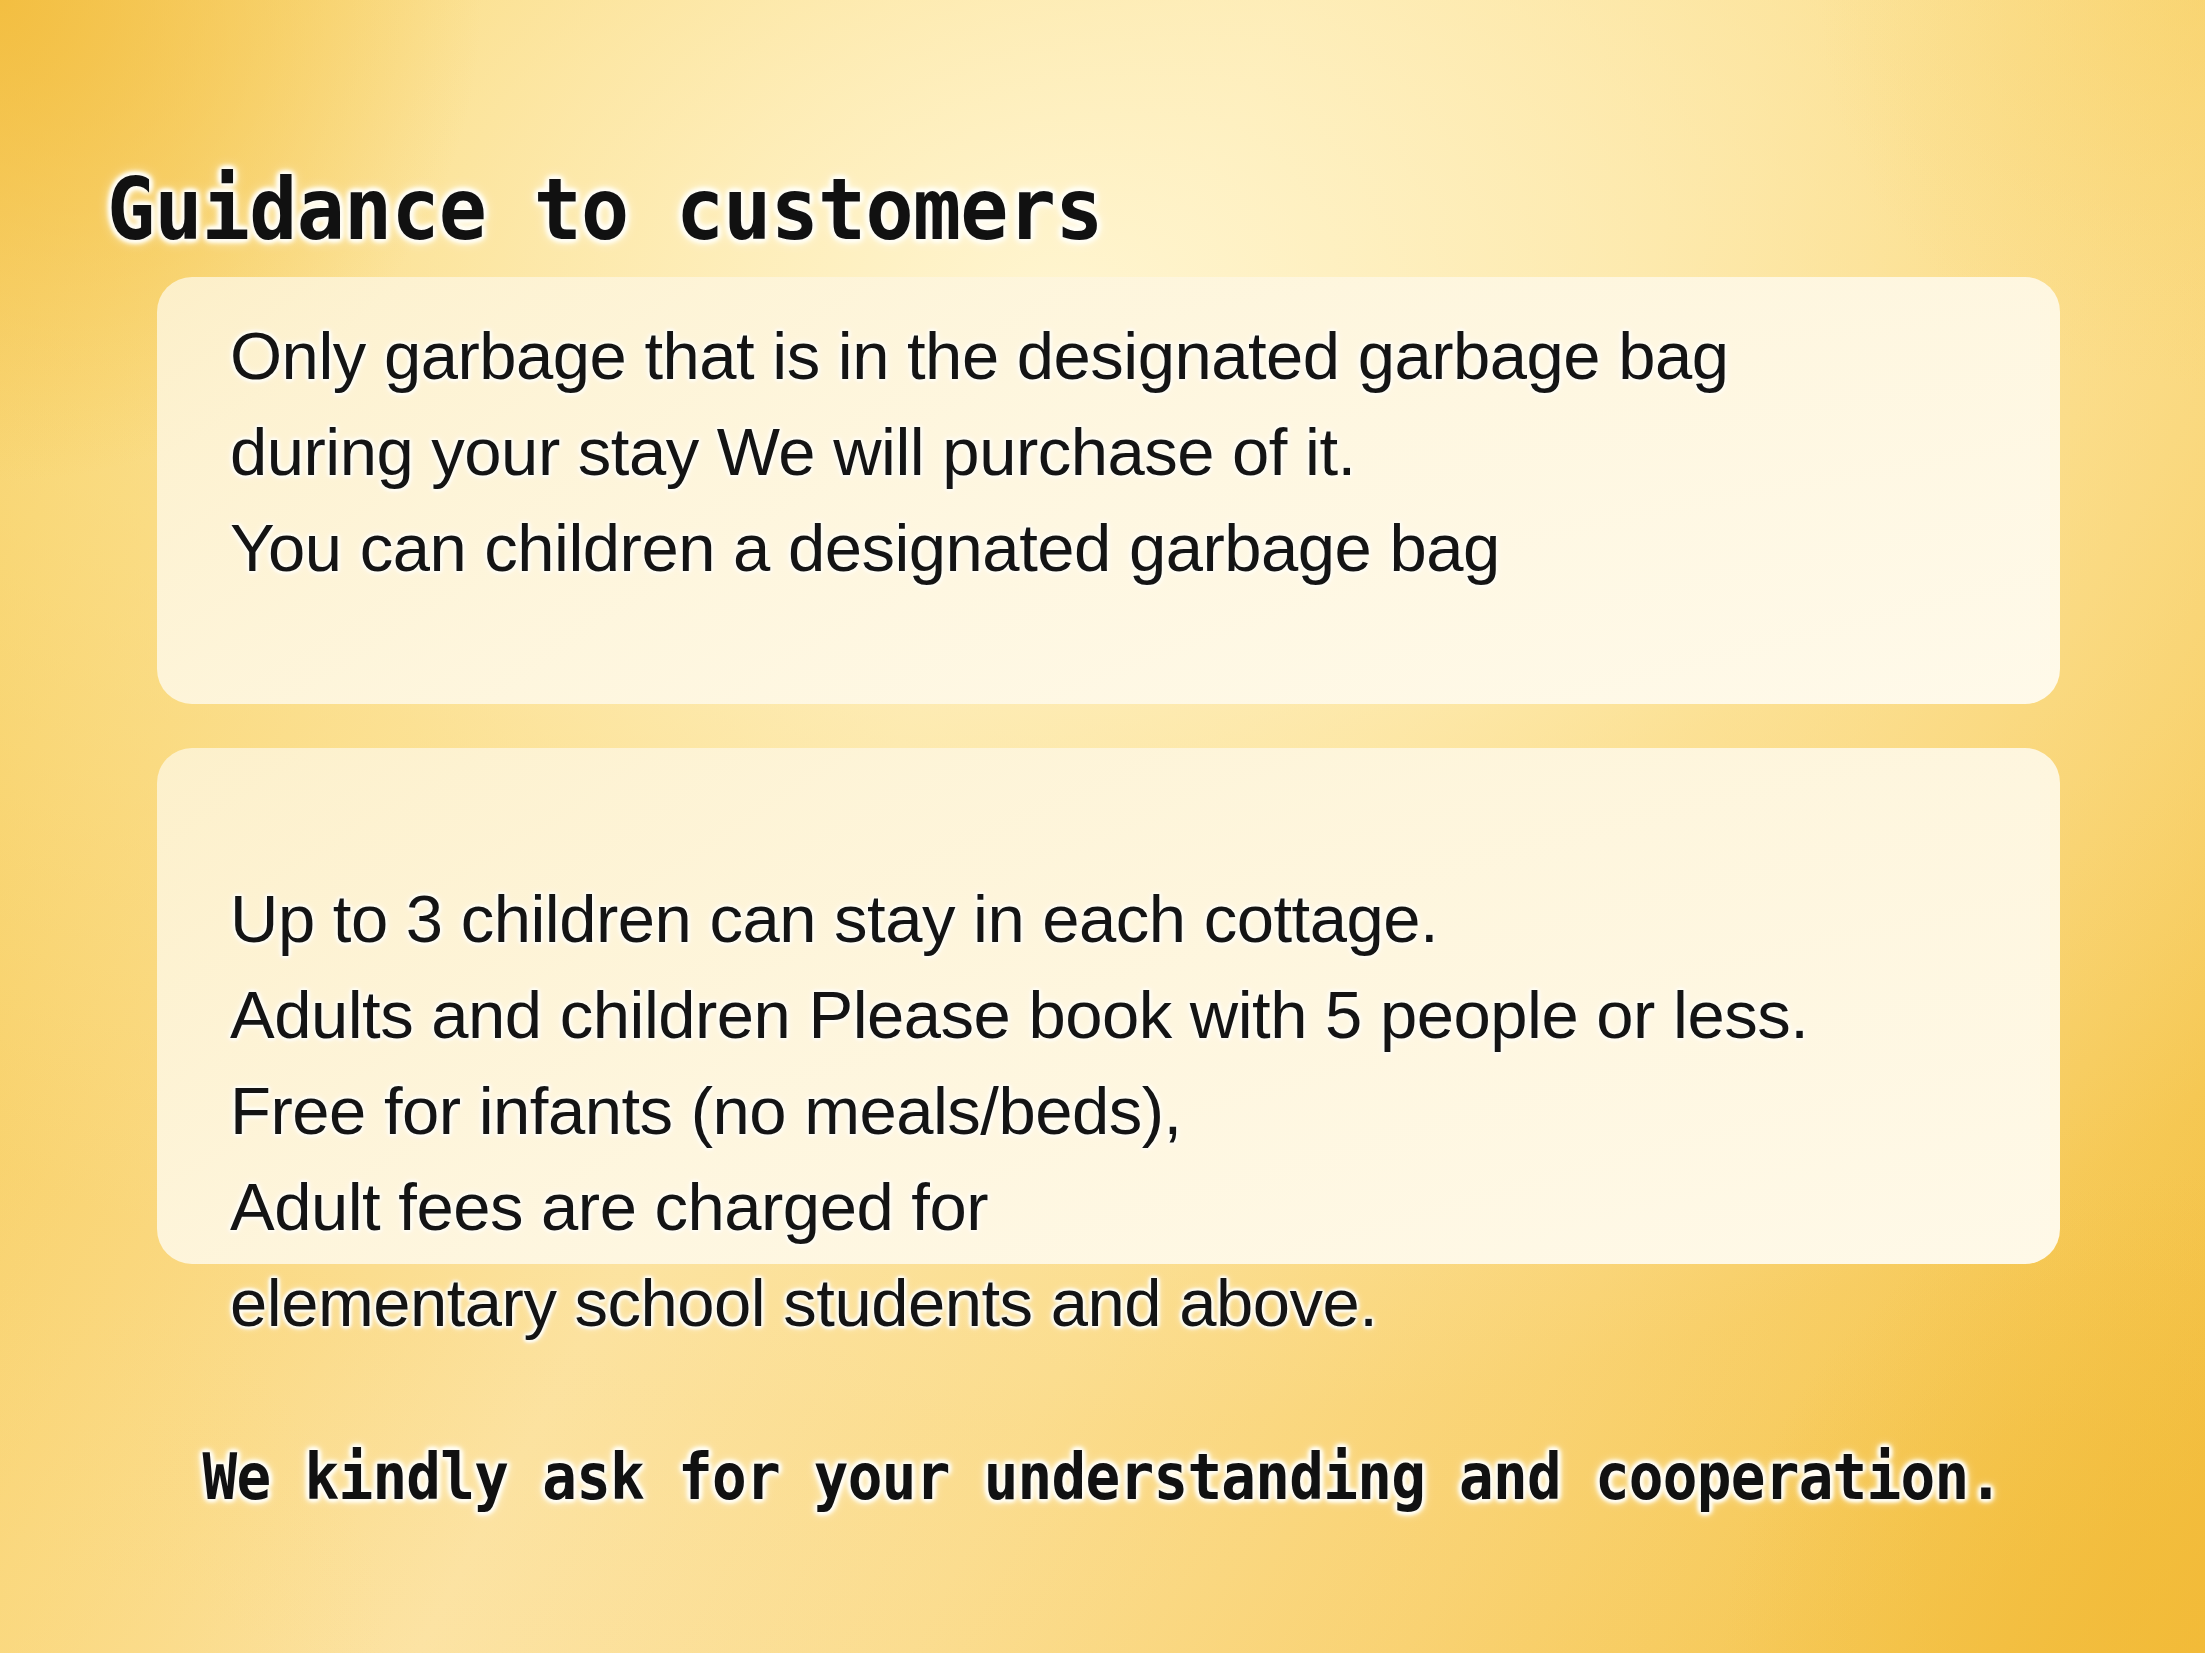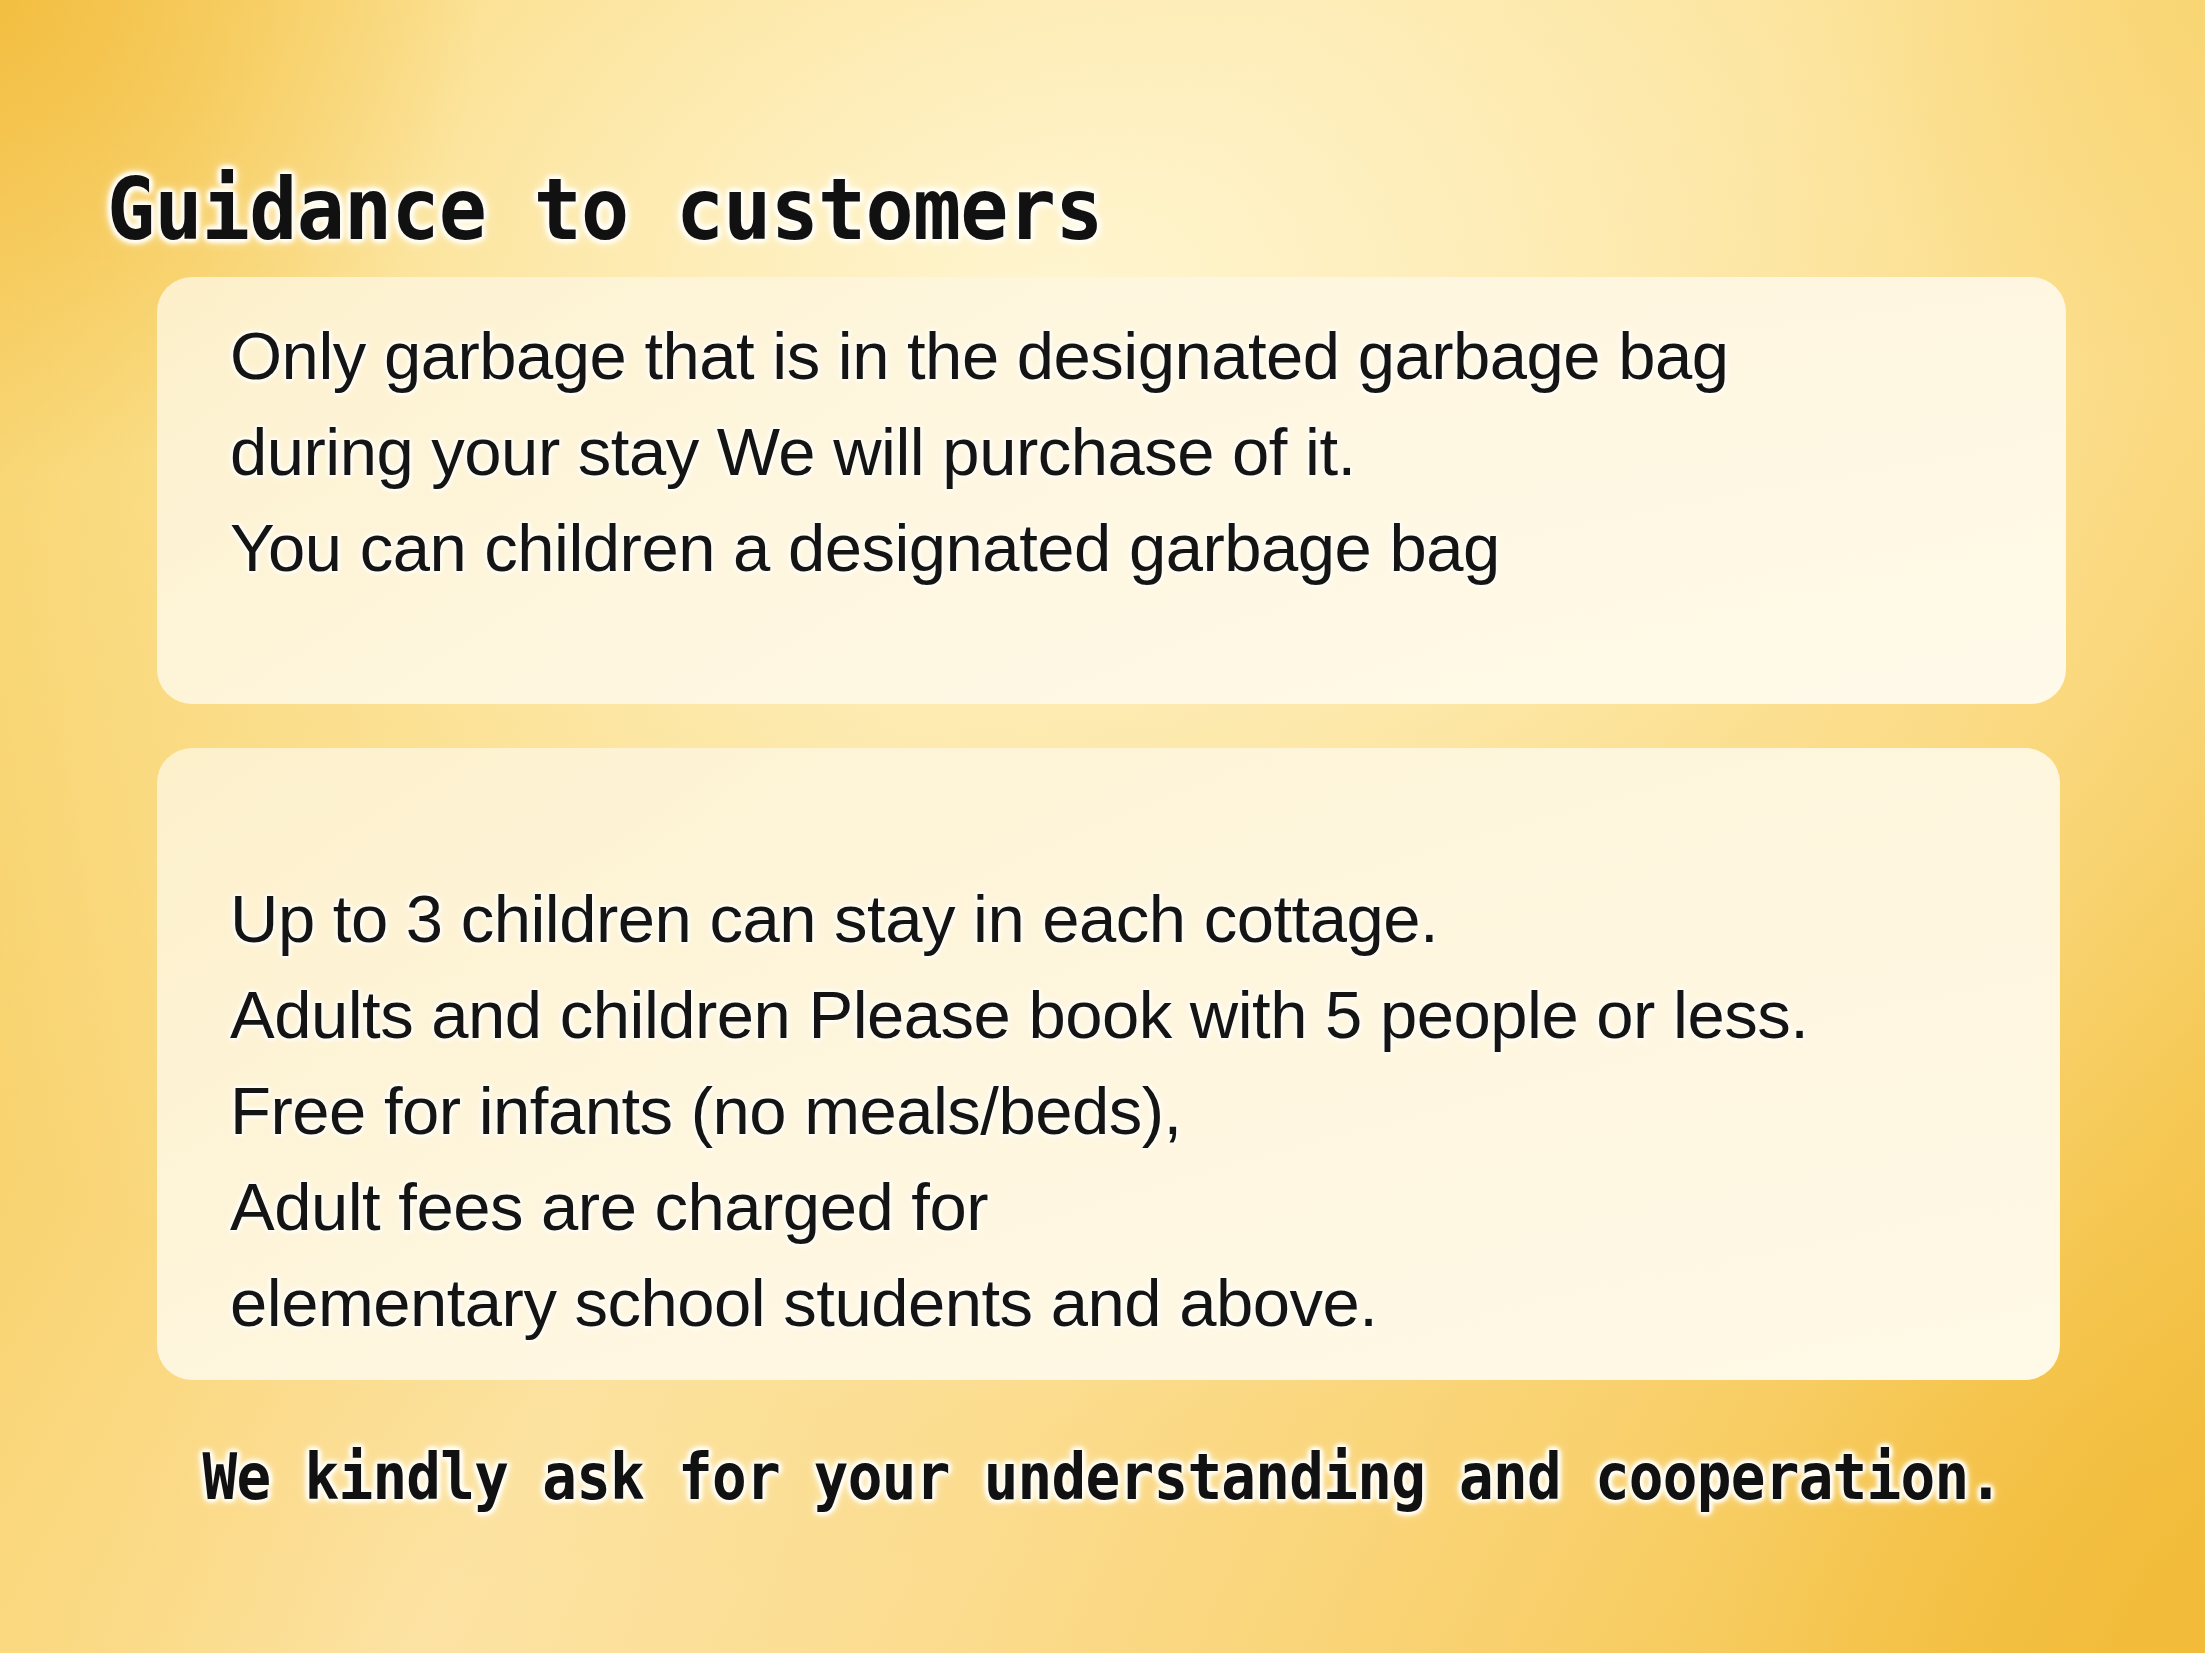--- a/index.html
+++ b/index.html
@@ -68,22 +68,22 @@
     position: absolute;
     z-index: 2;
     left: 157px;
     width: 1903px;
     border-radius: 35px;
     background: linear-gradient(160deg,
         rgba(253,243,213,0.88) 0%,
         rgba(254,247,226,0.93) 45%,
         rgba(255,251,238,0.96) 100%);
   }
-  #card-garbage { top: 277px;  height: 427px; padding-left: 6px; }
-  #card-occupancy { top: 748px; height: 632px; }
+  #card-garbage { top: 277px;  height: 427px; }
+  #card-occupancy { top: 748px; height: 516px; }
 
   .card-body {
     position: absolute;
     left: 73px;
     right: 46px;
     font-size: 67px;
     line-height: 96px;
     color: #141414;
     letter-spacing: -0.5px;
     text-shadow:

